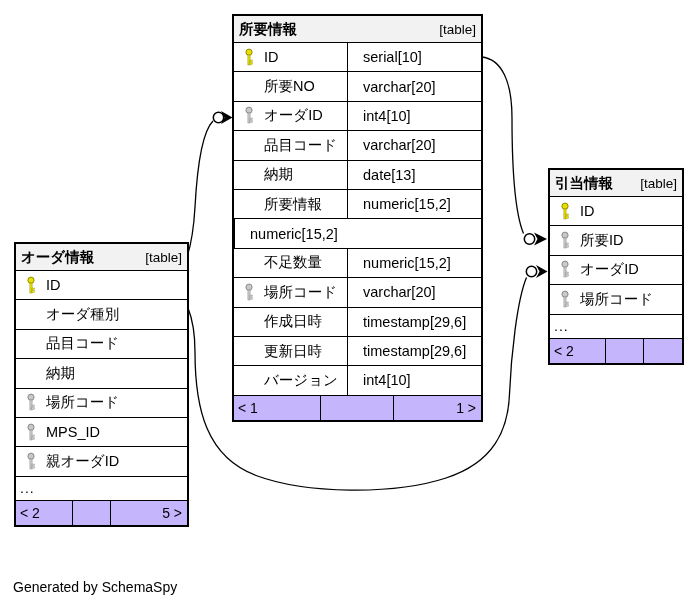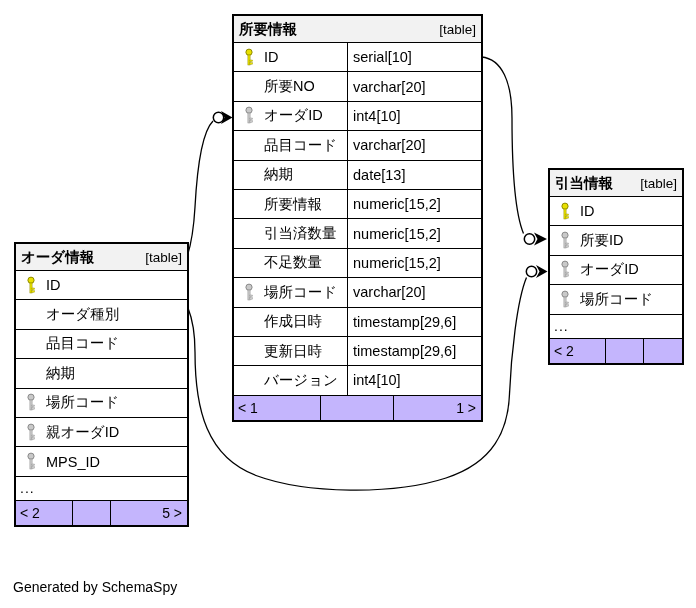--- a/index.html
+++ b/index.html
@@ -21,21 +21,21 @@
   .ttl { font-weight:bold; font-size:14.5px; white-space:nowrap; }
   .tag { font-size:13.5px; white-space:nowrap; }
 
   .row { display:flex; align-items:stretch; height:29.4px; border-bottom:1.4px solid #000;
          box-sizing:border-box; background:#fff; }
   .namewrap { display:flex; align-items:center; flex:1 1 auto; min-width:0; }
   #t1 .namewrap { flex:0 0 113px; }
   .iconslot { flex:0 0 30px; display:flex; justify-content:center; align-items:center; }
   .cname { font-size:14.5px; white-space:nowrap; }
   .ctype { flex:1 1 auto; border-left:1.4px solid #000; display:flex; align-items:center;
-           padding-left:5px; font-size:14.5px; white-space:nowrap; }
+           padding-left:15px; font-size:14.5px; white-space:nowrap; }
   .row.ell { height:24px; align-items:center; padding-left:4px; font-size:14px; letter-spacing:1px; }
 
   .ftr { display:flex; align-items:stretch; height:24px; }
   .fcell { display:flex; align-items:center; font-size:14px; box-sizing:border-box; white-space:nowrap; }
   .f1 { padding-left:4px; }
   .f2 { border-left:1.4px solid #000; }
   .f3 { border-left:1.4px solid #000; flex:1 1 auto; justify-content:flex-end; padding-right:5px; }
   #t0 .f1 { flex:0 0 56px; } #t0 .f2 { flex:0 0 38px; }
   #t1 .f1 { flex:0 0 86px; } #t1 .f2 { flex:0 0 73px; }
   #t2 .f1 { flex:0 0 55px; } #t2 .f2 { flex:0 0 38px; }
@@ -118,34 +118,34 @@
         <div class="row">
           <div class="namewrap">
             <span class="iconslot">
               <svg width="12" height="19" viewBox="0 0 12 19">
                 <circle cx="6" cy="4.2" r="3.1" fill="#c9c9c9" stroke="#8a8a8a"></circle>
                 <rect x="4.9" y="7" width="2.2" height="10" fill="#c9c9c9" stroke="#8a8a8a" stroke-width="0.5"></rect>
                 <rect x="6.8" y="12" width="2.8" height="1.5" fill="#c9c9c9" stroke="#8a8a8a" stroke-width="0.4"></rect>
                 <rect x="6.8" y="14.7" width="2.8" height="1.5" fill="#c9c9c9" stroke="#8a8a8a" stroke-width="0.4"></rect>
               </svg>
             </span>
+            <span class="cname">MPS_ID</span>
+          </div>
+        </div>
+        <div class="row">
+          <div class="namewrap">
+            <span class="iconslot">
+              <svg width="12" height="19" viewBox="0 0 12 19">
+                <circle cx="6" cy="4.2" r="3.1" fill="#c9c9c9" stroke="#8a8a8a"></circle>
+                <rect x="4.9" y="7" width="2.2" height="10" fill="#c9c9c9" stroke="#8a8a8a" stroke-width="0.5"></rect>
+                <rect x="6.8" y="12" width="2.8" height="1.5" fill="#c9c9c9" stroke="#8a8a8a" stroke-width="0.4"></rect>
+                <rect x="6.8" y="14.7" width="2.8" height="1.5" fill="#c9c9c9" stroke="#8a8a8a" stroke-width="0.4"></rect>
+              </svg>
+            </span>
             <span class="cname">親オーダID</span>
-          </div>
-        </div>
-        <div class="row">
-          <div class="namewrap">
-            <span class="iconslot">
-              <svg width="12" height="19" viewBox="0 0 12 19">
-                <circle cx="6" cy="4.2" r="3.1" fill="#c9c9c9" stroke="#8a8a8a"></circle>
-                <rect x="4.9" y="7" width="2.2" height="10" fill="#c9c9c9" stroke="#8a8a8a" stroke-width="0.5"></rect>
-                <rect x="6.8" y="12" width="2.8" height="1.5" fill="#c9c9c9" stroke="#8a8a8a" stroke-width="0.4"></rect>
-                <rect x="6.8" y="14.7" width="2.8" height="1.5" fill="#c9c9c9" stroke="#8a8a8a" stroke-width="0.4"></rect>
-              </svg>
-            </span>
-            <span class="cname">MPS_ID</span>
           </div>
         </div>
         <div class="row ell">
           <span>...</span>
         </div>
       </div>
     <div class="ftr">
       <span class="fcell f1">&lt; 2</span>
       <span class="fcell f2"></span>
       <span class="fcell f3">5 &gt;</span>
@@ -208,24 +208,20 @@
           <div class="ctype">date[13]</div>
         </div>
         <div class="row">
           <div class="namewrap">
             <span class="iconslot"></span>
             <span class="cname">所要情報</span>
           </div>
           <div class="ctype">numeric[15,2]</div>
         </div>
         <div class="row">
-          <div class="namewrap">
-            <span class="iconslot"></span>
-            <span class="cname">引当済数量</span>
-          </div>
           <div class="ctype">numeric[15,2]</div>
         </div>
         <div class="row">
           <div class="namewrap">
             <span class="iconslot"></span>
             <span class="cname">不足数量</span>
           </div>
           <div class="ctype">numeric[15,2]</div>
         </div>
         <div class="row">

